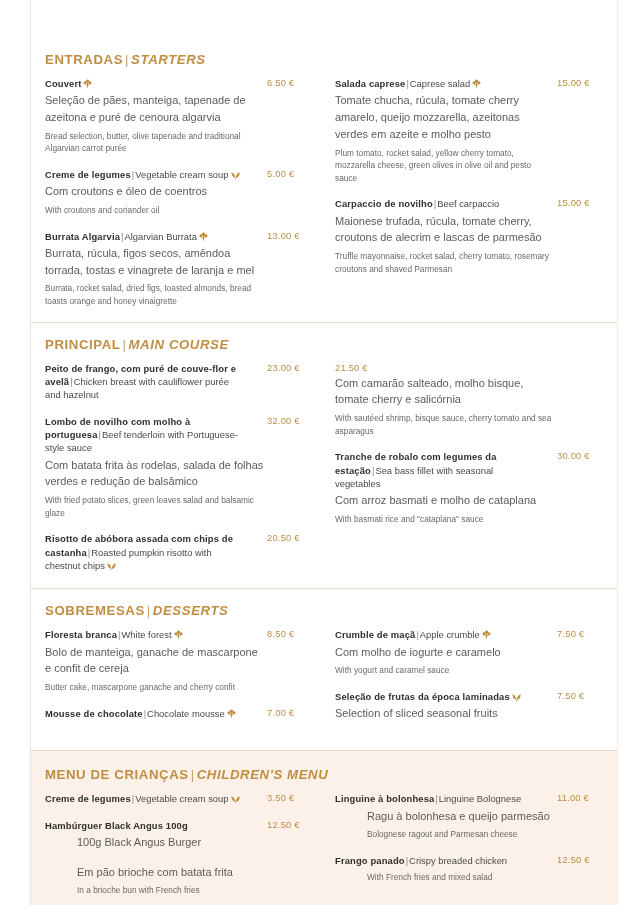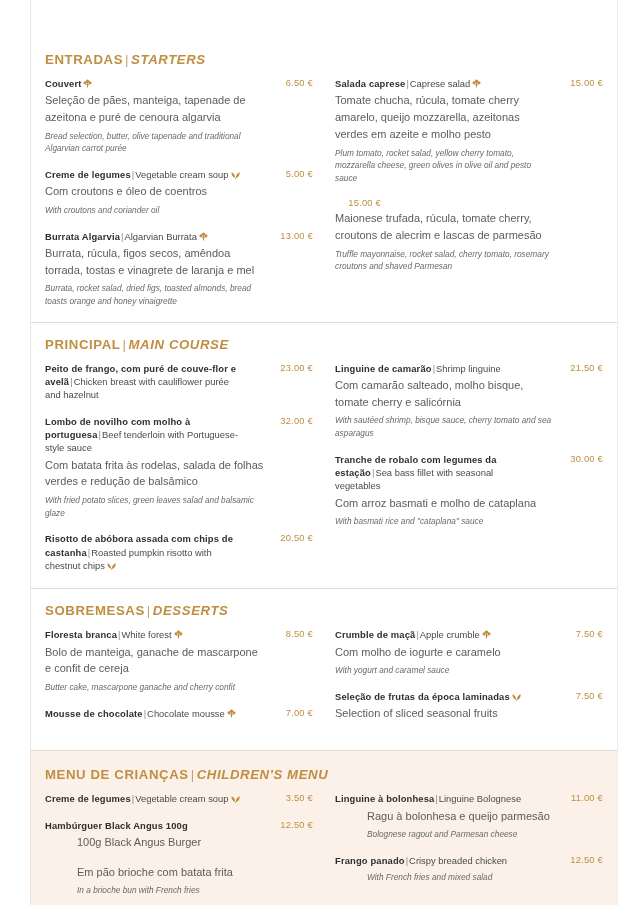--- a/index.html
+++ b/index.html
@@ -104,34 +104,33 @@
   }
   .price {
     font-size: 9.4px;
     color: #c08e42;
     font-weight: normal;
     white-space: nowrap;
     flex: 0 0 auto;
     letter-spacing: 0.2px;
     padding-top: 0px;
     min-width: 46px;
-    text-align: right;
+    text-align: left;
   }
   .desc-pt {
     font-size: 11px;
     line-height: 1.52;
     color: #5c5c5c;
     margin-top: 2px;
     padding-right: 48px;
   }
   .desc-en {
     font-size: 8.3px;
     line-height: 1.52;
     color: #6a6a6a;
-    font-style: italic;
     margin-top: 4px;
     padding-right: 48px;
   }
 
   
   .diet {
     display: inline-block;
     width: 9px; height: 9px;
     vertical-align: -1px;
     margin: 0 2px;
@@ -228,20 +227,21 @@
                       <rect x="7.1" y="7" width="1.8" height="8" rx="0.5" fill="#c08e42"></rect>
                       <rect x="4.5" y="9.4" width="7" height="1.5" fill="#c08e42"></rect>
                     </svg></span></div>
                 <div class="price">15.00 €</div>
               </div>
               <div class="desc-pt">Tomate chucha, rúcula, tomate cherry amarelo, queijo mozzarella, azeitonas verdes em azeite e molho pesto</div>
               <div class="desc-en">Plum tomato, rocket salad, yellow cherry tomato, mozzarella cheese, green olives in olive oil and pesto sauce</div>
             </div>
             <div class="item">
               <div class="item-head">
+                <div class="item-name"><span class="pt">Carpaccio de novilho</span><span class="bar">|</span><span class="en">Beef carpaccio</span></div>
                 <div class="price">15.00 €</div>
               </div>
               <div class="desc-pt">Maionese trufada, rúcula, tomate cherry, croutons de alecrim e lascas de parmesão</div>
               <div class="desc-en">Truffle mayonnaise, rocket salad, cherry tomato, rosemary croutons and shaved Parmesan</div>
             </div>
           </div>
         </div>
       </div>
       <div class="section-divider"></div>
       <div class="section" style="padding-bottom: 16px;">
@@ -269,21 +269,20 @@
                       <path d="M8.6 14.2C8.6 9 11.6 5.1 15.4 3.8c0.5 4.4-1.7 8.5-5.5 9.9z" fill="#c08e42"></path>
                       <path d="M7.2 15.6h1.6v-1.8H7.2z" fill="#c08e42"></path>
                     </svg></span></div>
                 <div class="price">20.50 €</div>
               </div>
             </div>
           </div>
           <div class="col">
             <div class="item">
               <div class="item-head">
-                <div class="item-name"><span class="pt">Linguine de camarão</span><span class="bar">|</span><span class="en">Shrimp linguine</span></div>
                 <div class="price">21.50 €</div>
               </div>
               <div class="desc-pt">Com camarão salteado, molho bisque, tomate cherry e salicórnia</div>
               <div class="desc-en">With sautéed shrimp, bisque sauce, cherry tomato and sea asparagus</div>
             </div>
             <div class="item">
               <div class="item-head">
                 <div class="item-name"><span class="pt">Tranche de robalo com legumes da estação</span><span class="bar">|</span><span class="en">Sea bass fillet with seasonal vegetables</span></div>
                 <div class="price">30.00 €</div>
               </div>

